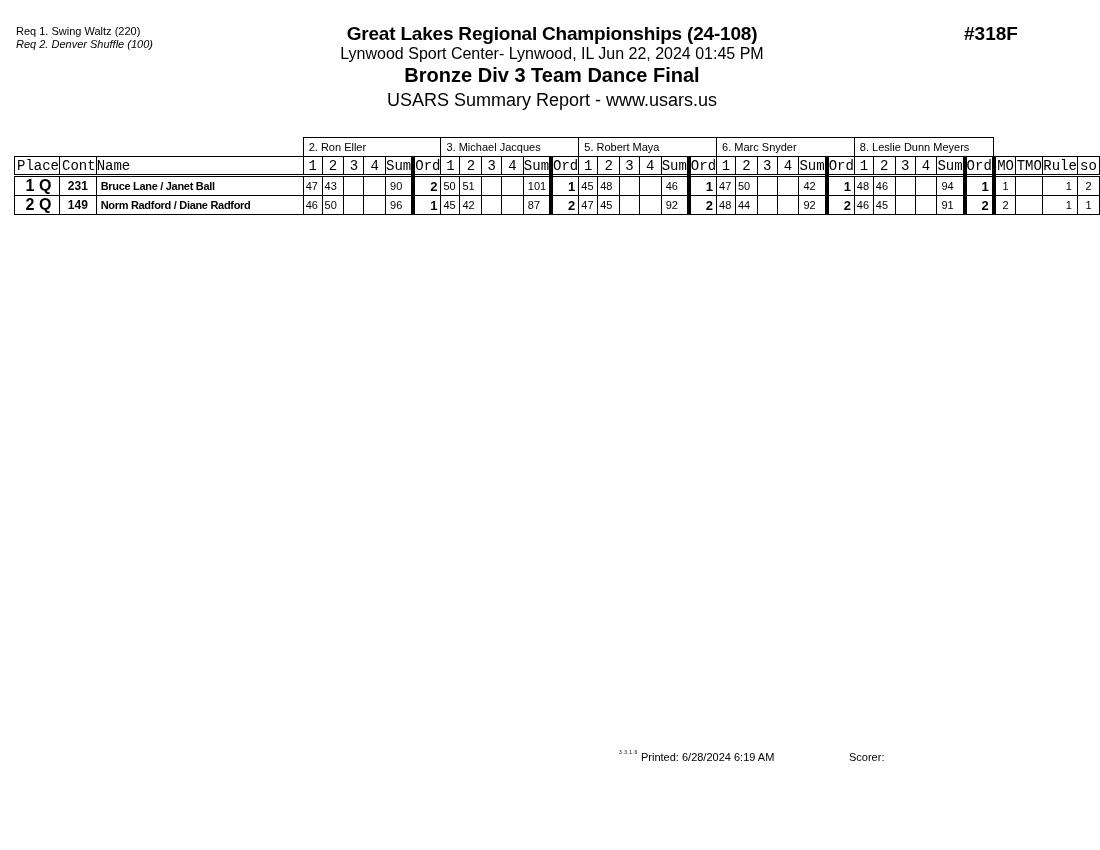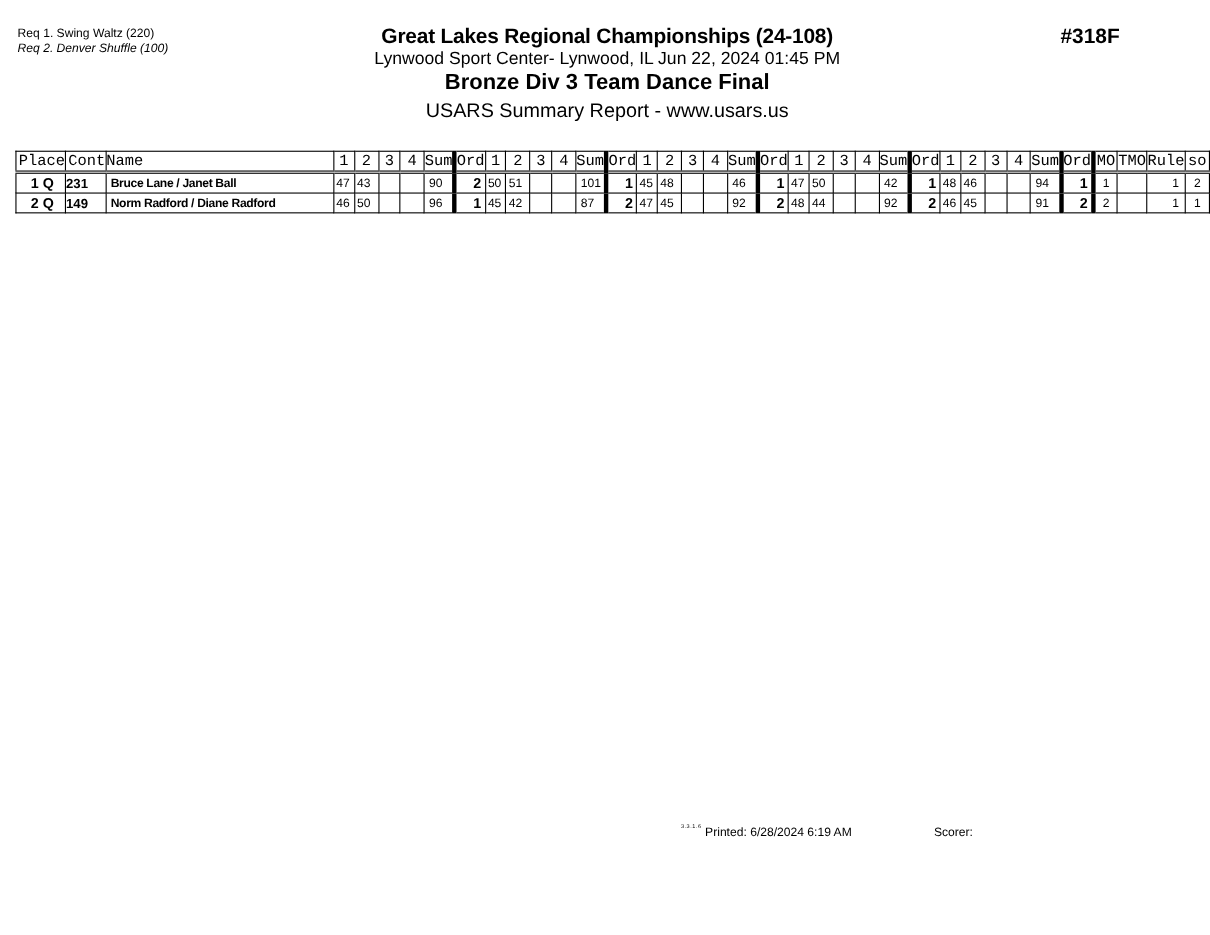--- a/index.html
+++ b/index.html
@@ -17,22 +17,22 @@
 
   table.sheet { position: absolute; left: 14px; top: 137px; border-collapse: collapse; table-layout: fixed; }
   table.sheet td { padding: 0; border: 1px solid #000; font-size: 11px; height: 18px; vertical-align: middle; white-space: nowrap; overflow: hidden; }
   tr.judge-row td { height: 18px; font-size: 11px; }
   tr.judge-row td.blank { border: none; }
   tr.judge-row td.jname { padding-left: 5px; text-align: left; border-bottom: 1px solid #000; }
   tr.colhdr td { font-size: 14px; text-align: center; height: 17px; border-bottom: 3px double #000; font-family: Liberation Mono, monospace; }
   tr.colhdr td.name-h { text-align: left; }
   tr.colhdr td.left-h { text-align: left; padding-left: 2px; }
   tr.data td { font-size: 11px; height: 17px; text-align: left; padding-left: 2px; }
-  tr.data td.place { font-weight: bold; text-align: center; padding-left: 3px; font-size: 13px; }
-  tr.data td.cont { font-weight: bold; text-align: left; padding-left: 0; font-size: 12px; }
+  tr.data td.place { font-weight: bold; text-align: center; padding-left: 3px; font-size: 16px; }
+  tr.data td.cont { font-weight: bold; text-align: center; padding-left: 0; font-size: 12px; }
   tr.data td.name { font-weight: bold; padding-left: 4px; font-size: 11px; letter-spacing: -0.3px; }
   tr.data td.sum { text-align: left; padding-left: 4px; }
   tr.data td.ord { font-weight: bold; text-align: right; padding-right: 3px; font-size: 13px; }
   tr.data td.mo { text-align: center; padding-left: 0; }
   tr.data td.rule { text-align: right; padding-right: 5px; }
   tr.data td.so { text-align: center; padding-left: 0; }
   td.thick-l { border-left: 4px solid #000 !important; }
 
   .footer { position: absolute; top: 751px; font-size: 11px; }
   .ver { position: absolute; left: 619px; top: 749px; font-size: 5px; letter-spacing: 0.5px; }
@@ -91,20 +91,29 @@
       <col style="width:22px">
       <col style="width:25px">
       <col style="width:25px">
     <col style="width:22px">
       <col style="width:27px">
       <col style="width:24px">
       <col style="width:22px">
   </colgroup>
 
   <tbody>
+      <tr class="judge-row">
+    <td class="blank" colspan="3"></td>
+    <td class="jname" colspan="6">2.  Ron Eller</td>
+    <td class="jname" colspan="6">3.  Michael  Jacques</td>
+    <td class="jname" colspan="6">5.  Robert Maya</td>
+    <td class="jname" colspan="6">6.  Marc Snyder</td>
+    <td class="jname" colspan="6">8.  Leslie Dunn Meyers</td>
+    <td class="blank" colspan="4"></td>
+  </tr>
 
   <tr class="colhdr">
     <td class="left-h">Place</td>
     <td class="left-h">Cont</td>
     <td class="name-h">Name</td>
 
     <td>1</td>
     <td>2</td>
     <td>3</td>
     <td>4</td>

